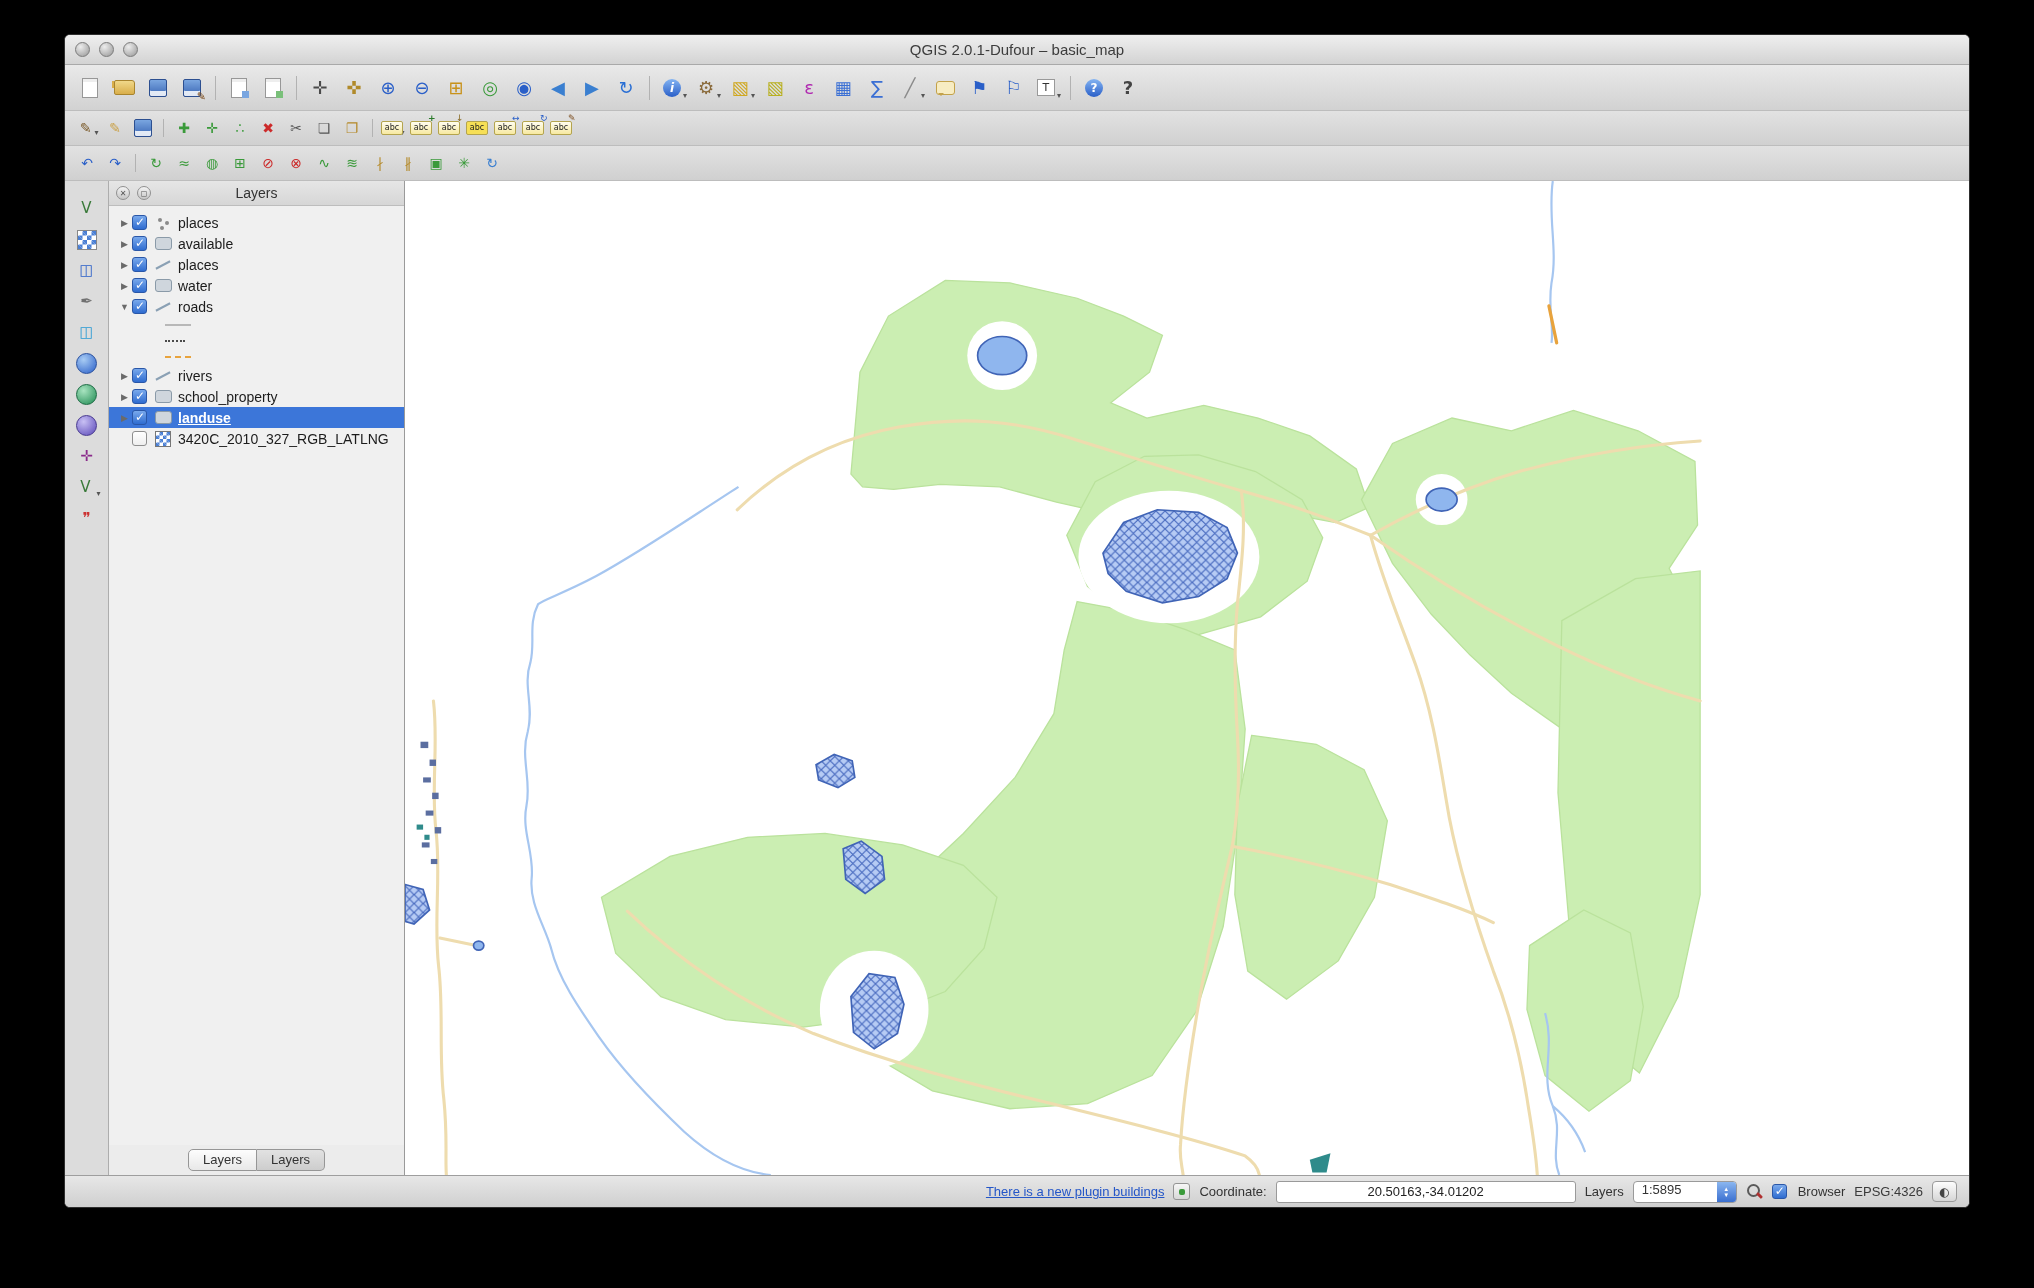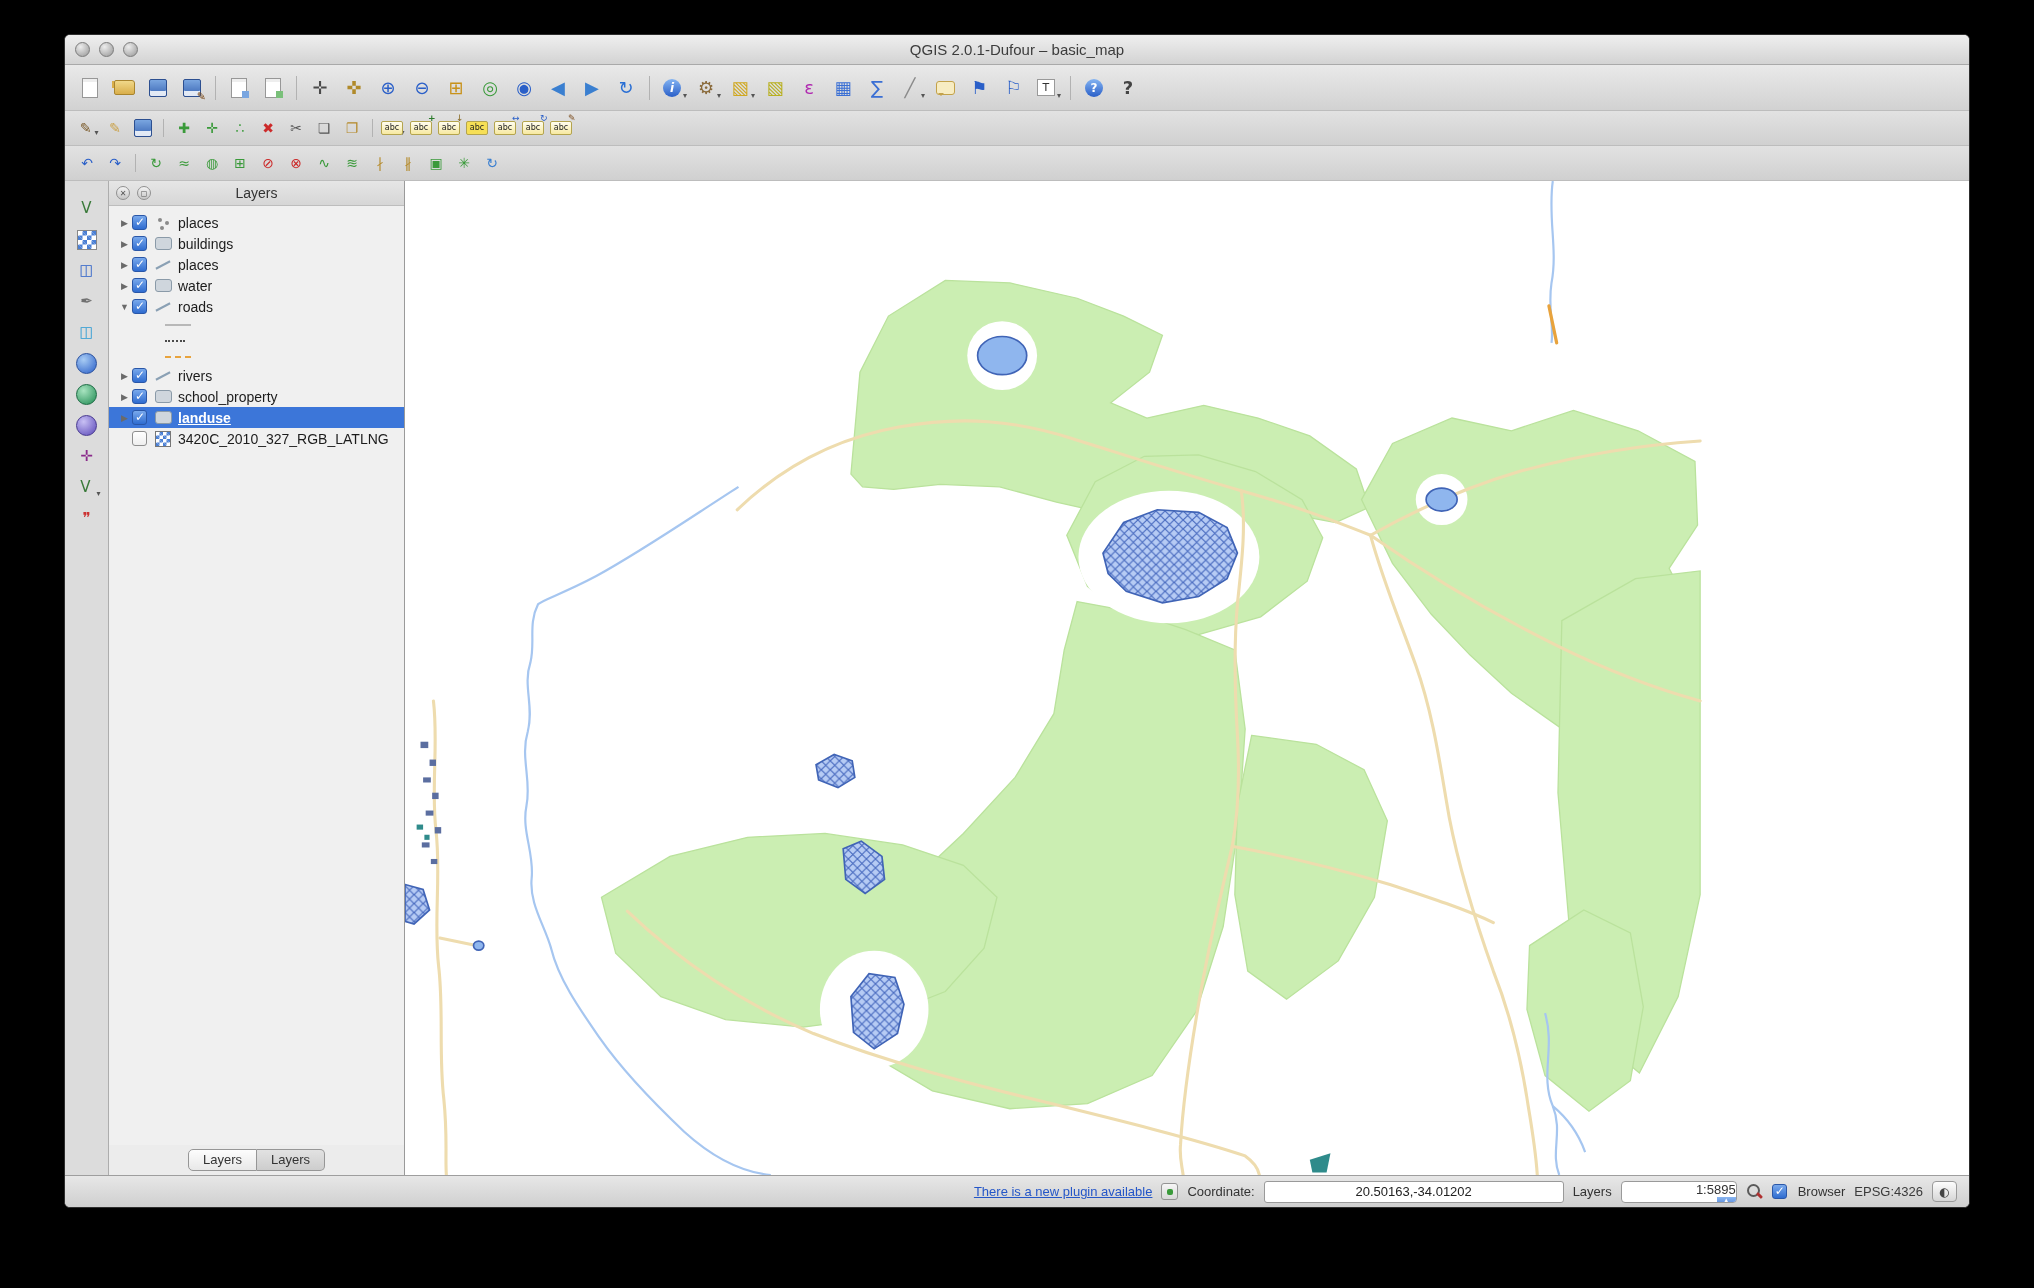--- a/index.html
+++ b/index.html
@@ -146,22 +146,22 @@
                padding:0 12px; gap:9px; font-size:13px; color:#333; }
   .spacer { flex:1; }
   .plugin-link { color:#2456c8; text-decoration:underline; cursor:pointer; }
   .plug { width:17px; height:17px; border:1px solid #949494; border-radius:3px;
           background:linear-gradient(#f6f6f6,#d8d8d8); position:relative; }
   .plug::after { content:""; position:absolute; left:5px; top:5px; width:6px; height:6px;
                  background:#3a9a3a; border-radius:2px; }
   .coord-input { width:300px; height:22px; border:1px solid #9a9a9a; border-radius:3px;
                  text-align:center; font-size:13px; color:#222; background:#fff;
                  font-family:"Liberation Sans",sans-serif; }
-  .scale-combo { display:flex; align-items:flex-end; height:22px; width:116px;
-                 border:1px solid #9a9a9a; border-radius:4px; background:#fff; overflow:hidden;flex-direction:column; }
+  .scale-combo { display:flex; align-items:flex-start; height:22px; width:104px;
+                 border:1px solid #9a9a9a; border-radius:4px; background:#fff; overflow:hidden; }
   .scale-combo .val { flex:1; padding-left:8px; font-size:13px; }
   .combo-btn { width:19px; height:100%; background:linear-gradient(#8ab6f0,#3a6fd0);
                display:flex; flex-direction:column; align-items:center; justify-content:center;
                color:#fff; font-size:6px; line-height:6px; }
   .mag { width:17px; height:17px; position:relative; }
   .mag::before { content:""; position:absolute; width:9px; height:9px; border:2px solid #5a5a5a;
                  border-radius:50%; left:1px; top:1px; }
   .mag::after { content:""; position:absolute; width:7px; height:3px; background:#b03030;
                 transform:rotate(45deg); right:0px; bottom:3px; border-radius:1px; }
   .crs-text { color:#3a3a3a;text-align:center; }
@@ -441,21 +441,21 @@
           <span class="tri">▶</span>
           <span class="cb on"></span>
           <span class="licon points"></span>
           <span class="llab">places</span>
         </div>
 
         <div class="lrow">
           <span class="tri">▶</span>
           <span class="cb on"></span>
           <span class="licon poly"></span>
-          <span class="llab">buildings</span>
+          <span class="llab">available</span>
         </div>
 
         <div class="lrow">
           <span class="tri">▶</span>
           <span class="cb on"></span>
           <span class="licon line"></span>
           <span class="llab">places</span>
         </div>
 
         <div class="lrow">
@@ -593,21 +593,21 @@
           <rect x="9" y="505" width="5" height="4"></rect>
           <rect x="15" y="513" width="4" height="4"></rect>
           <path d="M700,768 L716,763 L713,778 L702,778 Z"></path>
         </g>
       </svg>
     </div>
   </div>
 
   <div class="statusbar">
     <span class="spacer"></span>
-    <a class="plugin-link">There is a new plugin available</a>
+    <a class="plugin-link">There is a new plugin buildings</a>
     <span class="plug"></span>
     <span>Coordinate:</span>
     <input class="coord-input" value="20.50163,-34.01202" style="">
     <span>Layers</span>
     <span class="scale-combo">
       <span class="val">1:5895</span>
       <span class="combo-btn">
           <span>▲</span>
           <span>▼</span>
         </span>

